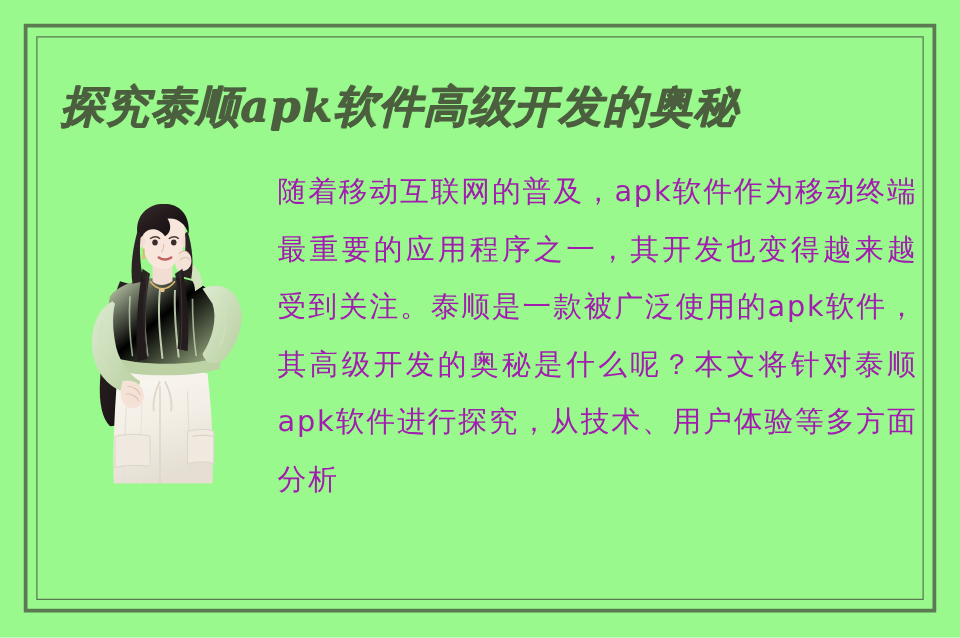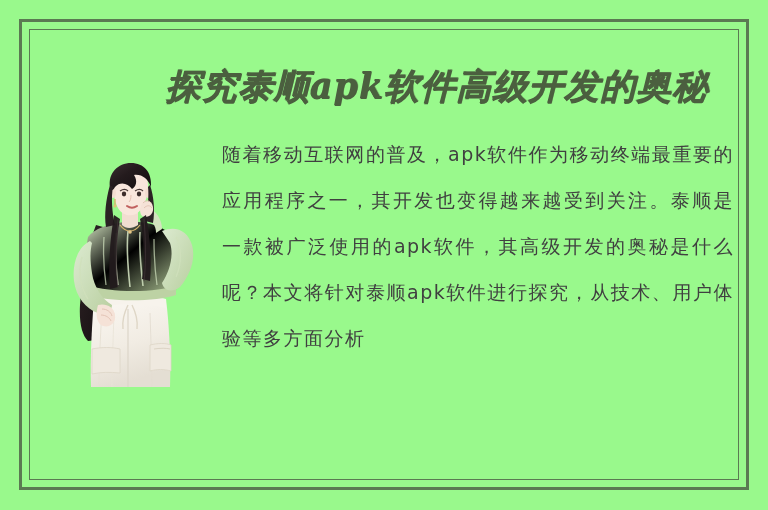--- a/index.html
+++ b/index.html
@@ -52,43 +52,42 @@
     height: 46px;
     color: #4b5f3f;
     font-family: "DejaVu Serif", serif;
     font-size: 35px;
     font-weight: 700;
     font-style: italic;
     letter-spacing: 1px;
     white-space: nowrap;
     line-height: 46px;
     text-shadow: 0.6px 0.6px 0 #4b5f3f, 1px 0 0 rgba(75,95,63,0.45);
-    text-align: right;
   }
 
   
   .figure-wrap {
     position: absolute;
     left: 58px;
     top: 163px;
     width: 146px;
     height: 224px;
     overflow: hidden;
   }
   .figure-svg { display: block; width: 146px; height: 224px; }
 
   
   .body-copy {
     position: absolute;
     left: 222px;
     top: 131px;
     width: 512px;
-    color: #404040;
+    color: #a21caf;
     font-family: "DejaVu Sans", sans-serif;
-    font-size: 19px;
+    font-size: 23px;
     line-height: 46px;
     letter-spacing: 1.5px;
     text-align: justify;
   }
   .body-copy p { margin: 0; }
 </style>
 </head>
 <body>
 
 <div id="poster">

